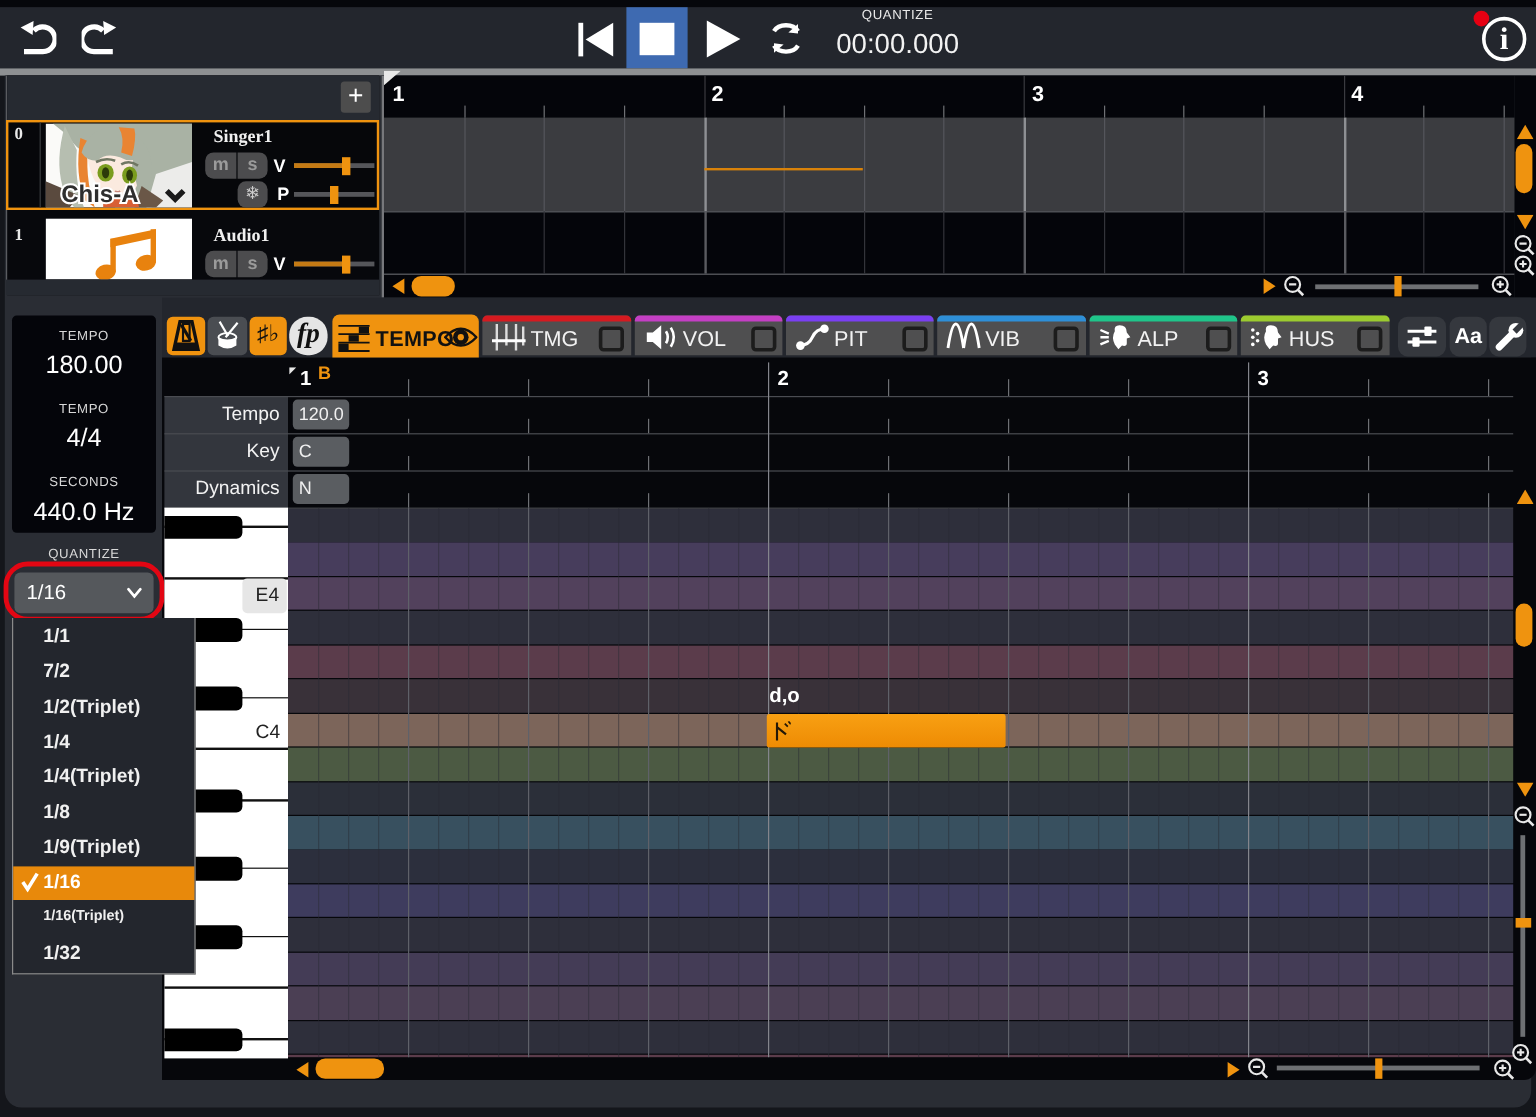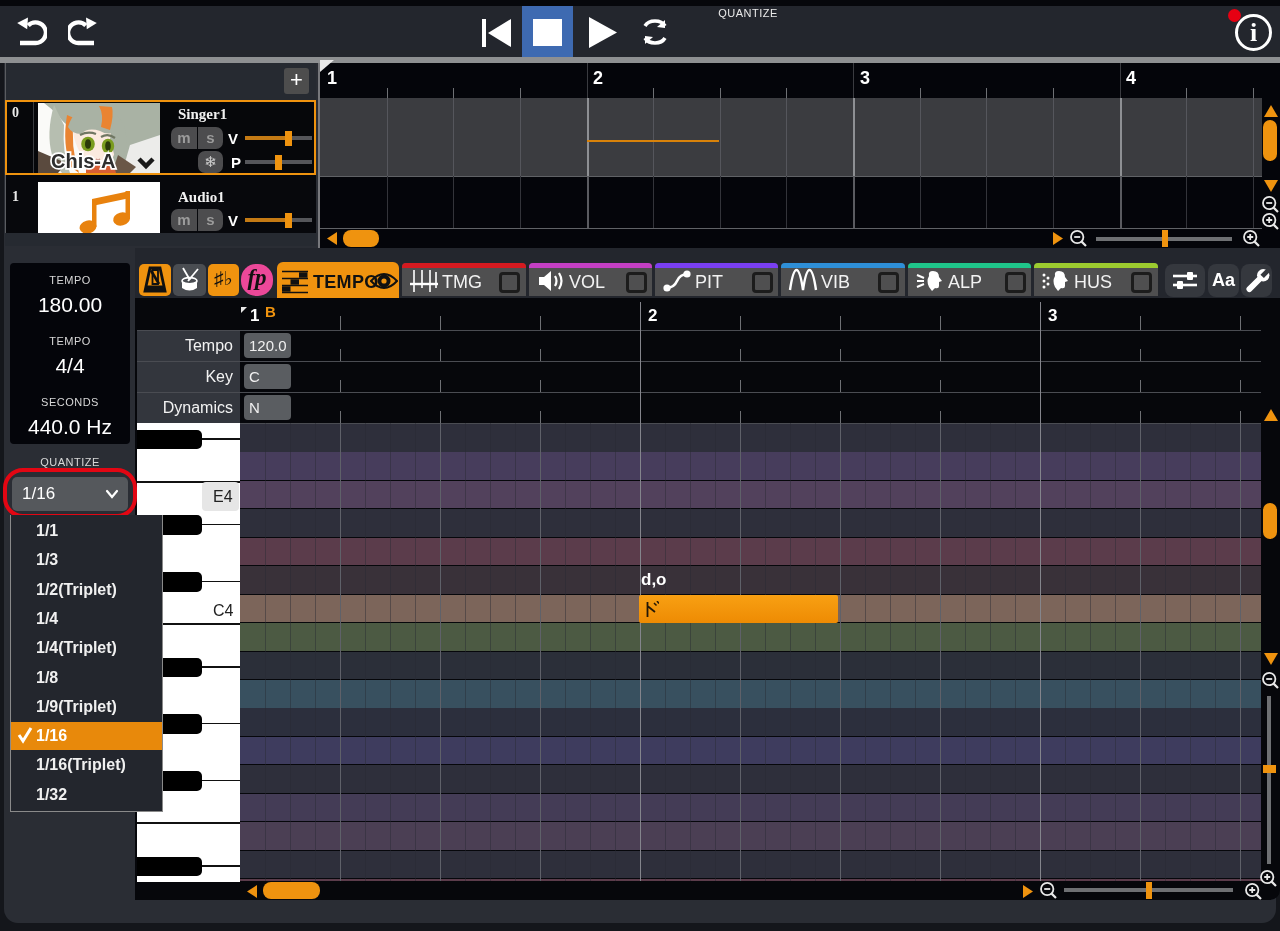--- a/index.html
+++ b/index.html
@@ -34,20 +34,21 @@
 <div class="abs" id="play" style="left:588px;top:16px;"><svg width="30" height="33" viewBox="0 0 30 33">
     <path d="M1 1 L29 16.5 L1 32 Z" fill="#fff"></path>
   </svg></div>
 <div class="abs" id="loop" style="left:638px;top:17px;"><svg width="34" height="30" viewBox="0 0 34 30">
     <path d="M27 9 A11 8.5 0 0 0 7 9" fill="none" stroke="#fff" stroke-width="3.6"></path>
     <path d="M27 3 L27 11 L19 10 Z" fill="#fff"></path>
     <path d="M7 21 A11 8.5 0 0 0 27 21" fill="none" stroke="#fff" stroke-width="3.6"></path>
     <path d="M7 27 L7 19 L15 20 Z" fill="#fff"></path>
   </svg></div>
 <div class="abs" style="left:648px;top:7px;width:200px;text-align:center;color:#e9e9e9;font-size:11px;letter-spacing:.5px;">QUANTIZE</div>
+<div class="abs" style="left:648px;top:23px;width:200px;text-align:center;color:#f2f2f2;font-size:23px;">00:00.000</div>
 <div class="abs" style="left:1235px;top:14px;width:37px;height:37px;border:3px solid #fff;border-radius:50%;color:#fff;text-align:center;font-family:'Liberation Serif',serif;font-size:26px;font-weight:bold;line-height:31px;">i</div>
 <div class="abs" style="left:1228px;top:9px;width:13px;height:13px;background:#e60012;border-radius:50%;"></div>
 
 <div class="abs" style="left:0;top:57px;width:1280px;height:6px;background:#8e9092;"></div>
 
 <div class="abs" style="left:4px;top:63px;width:1272px;height:860px;background:#2a2d34;border-radius:0 0 14px 14px;"></div>
 
 <div class="abs" style="left:5px;top:63px;width:311px;height:183px;background:#07080c;border-left:1px solid #5a5c60;"></div>
 <div class="abs" style="left:6px;top:63px;width:310px;height:37px;background:#262a31;"></div>
 <div class="abs" style="left:284px;top:68px;width:25px;height:26px;background:#4d4d4d;border-radius:3px;color:#fff;font-size:22px;text-align:center;line-height:24px;">+</div>
@@ -253,21 +254,21 @@
 </svg></div>
     <div class="abs" style="left: 173px; top: 264px; width: 33px; height: 32px; background: rgb(74, 77, 82); border-radius: 5px;"><svg width="33" height="32" viewBox="0 0 33 32">
   <path d="M9 17 Q16.5 21 24 17 L24 24 Q16.5 29 9 24 Z" fill="#fff"></path>
   <ellipse cx="16.5" cy="17" rx="7.5" ry="3.4" fill="none" stroke="#fff" stroke-width="1.6"></ellipse>
   <path d="M10 4 L17 16" stroke="#fff" stroke-width="1.8"></path>
   <path d="M25 5 L15 17" stroke="#fff" stroke-width="1.8"></path>
 </svg></div>
     <div class="abs" style="left: 208px; top: 264px; width: 31px; height: 32px; background: rgb(240, 147, 15); border-radius: 5px;">
       <div style="text-align:center;font-size:19px;color:#111;line-height:30px;font-family:'Liberation Serif',serif;">♯♭</div>
     </div>
-    <div class="abs" style="left: 241px; top: 264px; width: 32px; height: 32px; background: #ec4899; border-radius: 15px;">
+    <div class="abs" style="left: 241px; top: 264px; width: 32px; height: 32px; background: #e5e5e5; border-radius: 15px;">
       <div style="text-align:center;font-size:23px;color:#111;line-height:27px;font-family:'Liberation Serif',serif;font-style:italic;font-weight:bold;">fp</div>
     </div>
     <div class="abs" style="left: 277px; top: 262px; width: 122px; height: 36px; background: rgb(240, 147, 15); border-radius: 6px 6px 0px 0px;"></div>
     <div class="abs" style="left: 281px; top: 268px; width: 28px; height: 26px;"><svg width="28" height="26" viewBox="0 0 28 26">
   <path d="M1 3.5 H27 M1 10.5 H27 M1 17.5 H27 M1 24.5 H27" stroke="#111" stroke-width="1.5"></path>
   <rect x="18" y="4.3" width="8.5" height="5.4" fill="#111"></rect>
   <rect x="9.5" y="11.3" width="8.5" height="5.4" fill="#111"></rect>
   <rect x="1" y="18.3" width="8.5" height="5.4" fill="#111"></rect>
 </svg></div>
     <div class="abs" style="left: 313px; top: 272px; color: rgb(17, 17, 17); font-size: 18px; font-weight: bold; letter-spacing: 0.3px;">TEMPO</div>
@@ -510,31 +511,31 @@
   </svg></div>
     <div class="abs" style="left: 1267px; top: 696px; width: 4px; height: 168px; background: rgb(110, 112, 115);"></div>
     <div class="abs" style="left: 1263px; top: 765px; width: 13px; height: 8px; background: rgb(239, 147, 15);"></div>
     <div class="abs" style="left: 1258px; top: 868px; width: 20px; height: 20px;"><svg width="20" height="20" viewBox="0 0 20 20">
     <circle cx="9.2" cy="9" r="6.2" fill="none" stroke="#e8e8e8" stroke-width="1.8"></circle>
     <path d="M6.2 9 H12.2 M9.2 6 V12" stroke="#e8e8e8" stroke-width="1.8"></path>
     <path d="M13.6 13.6 L18 18" stroke="#e8e8e8" stroke-width="2.2"></path>
   </svg></div>
     <div class="abs" style="left: 10px; top: 515px; width: 153px; height: 297px; background: rgb(35, 38, 45); border-right: 1px solid rgb(138, 138, 138); border-bottom: 1px solid rgb(138, 138, 138); border-left: 1px solid rgb(138, 138, 138); border-image: initial; border-top: none;"></div>
     <div class="abs" style="left: 36px; top: 522px; color: rgb(240, 240, 240); font-size: 16px; font-weight: bold;">1/1</div>
-    <div class="abs" style="left: 36px; top: 551.3px; color: rgb(240, 240, 240); font-size: 16px; font-weight: bold;">1/3</div>
+    <div class="abs" style="left: 36px; top: 551.3px; color: rgb(240, 240, 240); font-size: 16px; font-weight: bold;">7/2</div>
     <div class="abs" style="left: 36px; top: 580.6px; color: rgb(240, 240, 240); font-size: 16px; font-weight: bold;">1/2(Triplet)</div>
     <div class="abs" style="left: 36px; top: 609.9px; color: rgb(240, 240, 240); font-size: 16px; font-weight: bold;">1/4</div>
     <div class="abs" style="left: 36px; top: 639.2px; color: rgb(240, 240, 240); font-size: 16px; font-weight: bold;">1/4(Triplet)</div>
     <div class="abs" style="left: 36px; top: 668.5px; color: rgb(240, 240, 240); font-size: 16px; font-weight: bold;">1/8</div>
     <div class="abs" style="left: 36px; top: 697.8px; color: rgb(240, 240, 240); font-size: 16px; font-weight: bold;">1/9(Triplet)</div>
     <div class="abs" style="left: 11px; top: 722.1px; width: 151px; height: 28px; background: rgb(232, 137, 11);"></div>
     <div class="abs" style="left: 17px; top: 726.1px; width: 16px; height: 18px;"><svg width="16" height="18">
         <path d="M2 9 L6 15 L14 2" stroke="#fff" stroke-width="3" fill="none"></path>
       </svg></div>
     <div class="abs" style="left: 36px; top: 727.1px; color: rgb(255, 255, 255); font-size: 16px; font-weight: bold;">1/16</div>
-    <div class="abs" style="left: 36px; top: 756.4px; color: rgb(240, 240, 240); font-size: 16px; font-weight: bold;">1/16(Triplet)</div>
+    <div class="abs" style="left: 36px; top: 756.4px; color: rgb(240, 240, 240); font-size: 12px; font-weight: bold;">1/16(Triplet)</div>
     <div class="abs" style="left: 36px; top: 785.7px; color: rgb(240, 240, 240); font-size: 16px; font-weight: bold;">1/32</div>
   </div>
 
 <style>
 .lbl1 { color:#d8d8d8; font-size:11px; text-align:center; letter-spacing:.5px; }
 .lbl2 { color:#fff; font-size:21px; text-align:center; }
 </style>
 
 </body></html>

